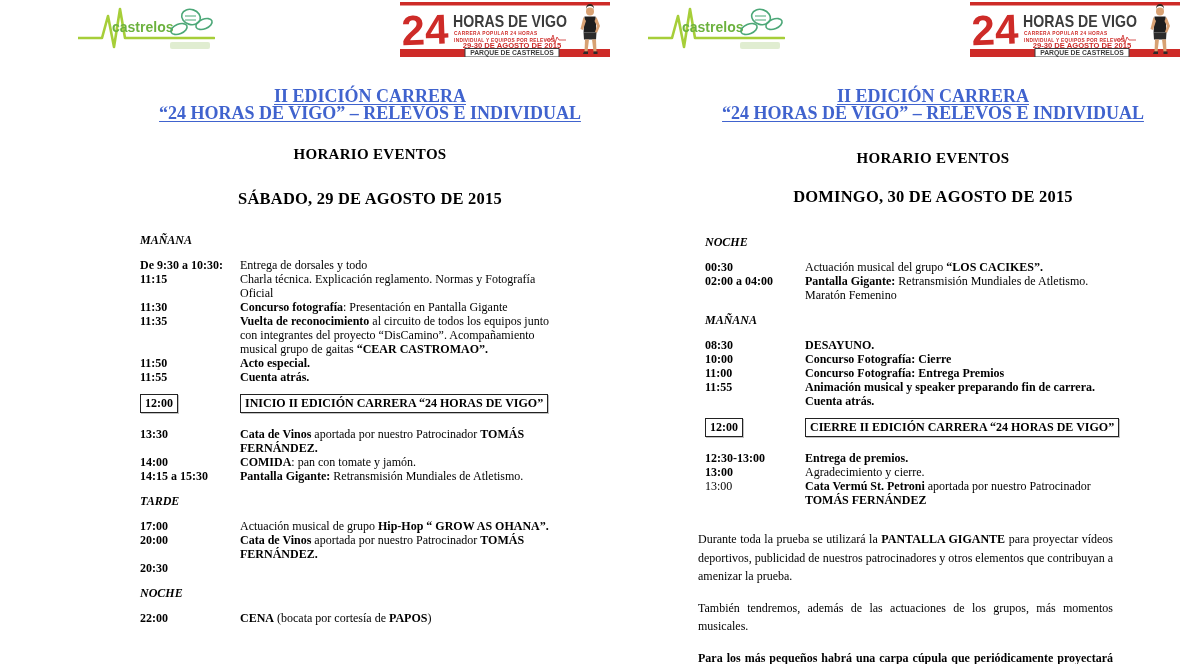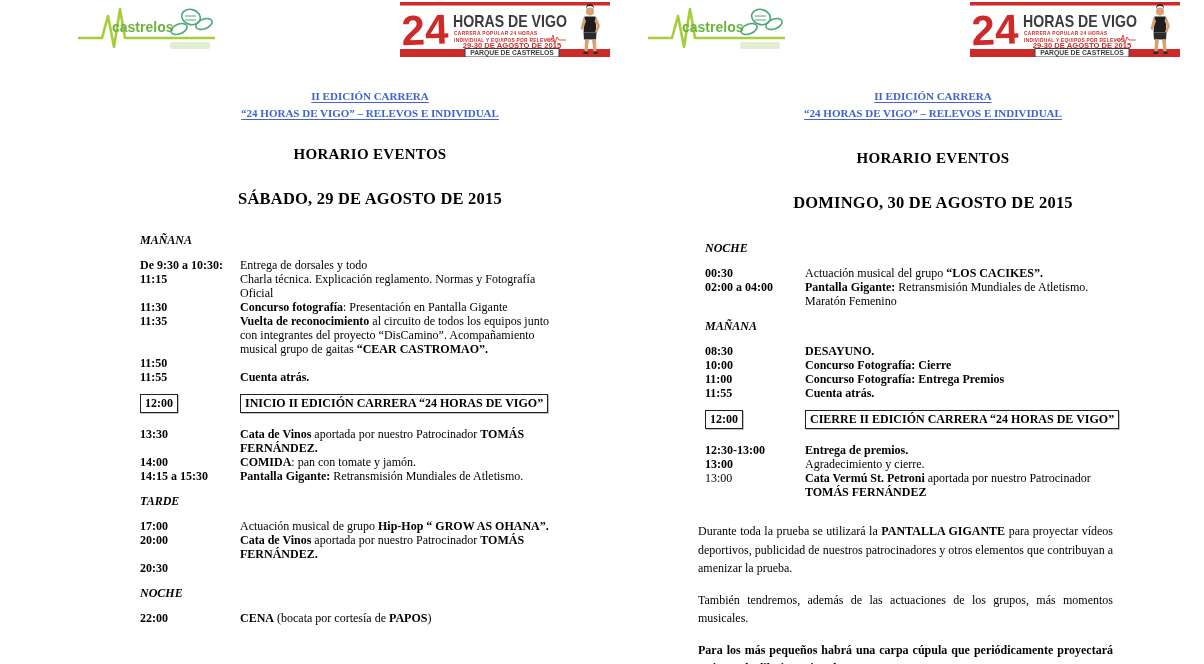--- a/index.html
+++ b/index.html
@@ -11,28 +11,28 @@
   .page-left  { left:78px;  width:532px; }
   .page-right { left:648px; width:532px; }
 
   .logos { position:relative; height:58px; }
   .castrelos-logo { position:absolute; left:0; top:3px; }
   .banner { position:absolute; right:0; top:2px; }
 
   .titles { margin-top:30px; margin-left:62px; width:460px; text-align:center; }
   .page-right .titles { margin-left:55px; }
   .blue-title {
-    color:#4063ce; font-weight:bold; font-size:11px; line-height:17px;
+    color:#4063ce; font-weight:bold; font-size:18px; line-height:17px;
     text-decoration:underline; text-underline-offset:2px; cursor:pointer;
   }
   .blue-title span { display:block; }
   .horario { margin-top:24px; font-weight:bold; font-size:15px; line-height:16px; letter-spacing:.3px; }
   .page-right .horario { margin-top:28px; }
   .day-title { margin-top:28px; font-weight:bold; font-size:16.5px; line-height:17px; letter-spacing:.2px; }
-  .page-right .day-title { margin-top:28px; }
+  .page-right .day-title { margin-top:22px; }
 
   .schedule { margin-top:26px; margin-left:62px; width:448px; font-size:12px; line-height:14px; }
   .page-right .schedule { margin-top:30px; margin-left:57px; }
   .section-row { font-weight:bold; font-style:italic; margin:11px 0; }
   .schedule > .section-row:first-child { margin-top:0; }
   .event-row { display:flex; }
   .col-time { width:100px; flex:none; font-weight:bold; }
   .col-time.reg { font-weight:normal; }
   .col-desc { flex:1; min-width:0; }
   .line { white-space:nowrap; }
@@ -119,20 +119,23 @@
       <div class="row event-row">
         <div class="col-time"><span>11:35</span></div>
         <div class="col-desc">
           <div class="line"><span class="b">Vuelta de reconocimiento</span><span> al circuito  de todos los equipos junto</span></div>
           <div class="line"><span>con integrantes del proyecto “DisCamino”. Acompañamiento</span></div>
           <div class="line"><span>musical grupo de gaitas </span><span class="b">“CEAR CASTROMAO”.</span></div>
         </div>
       </div>
       <div class="row event-row">
         <div class="col-time"><span>11:50</span></div>
+        <div class="col-desc">
+          <div class="line"><span class="b">Acto especial.</span></div>
+        </div>
       </div>
       <div class="row event-row">
         <div class="col-time"><span>11:55</span></div>
         <div class="col-desc">
           <div class="line"><span class="b">Cuenta atrás.</span></div>
         </div>
       </div>
       <div class="row event-row boxed-row">
         <div class="col-time"><span class="box">12:00</span></div>
         <div class="col-desc">
@@ -264,20 +267,21 @@
       </div>
       <div class="row event-row">
         <div class="col-time"><span>11:00</span></div>
         <div class="col-desc">
           <div class="line"><span class="b">Concurso Fotografía: Entrega Premios</span></div>
         </div>
       </div>
       <div class="row event-row">
         <div class="col-time"><span>11:55</span></div>
         <div class="col-desc">
+          <div class="line"><span class="b">Animación musical y speaker preparando fin de carrera.</span></div>
           <div class="line"><span class="b">Cuenta atrás.</span></div>
         </div>
       </div>
       <div class="row event-row boxed-row">
         <div class="col-time"><span class="box">12:00</span></div>
         <div class="col-desc">
           <div class="line"><span class="box"><span class="b">CIERRE II EDICIÓN CARRERA “24 HORAS DE VIGO”</span></span></div>
         </div>
       </div>
       <div class="row event-row">

